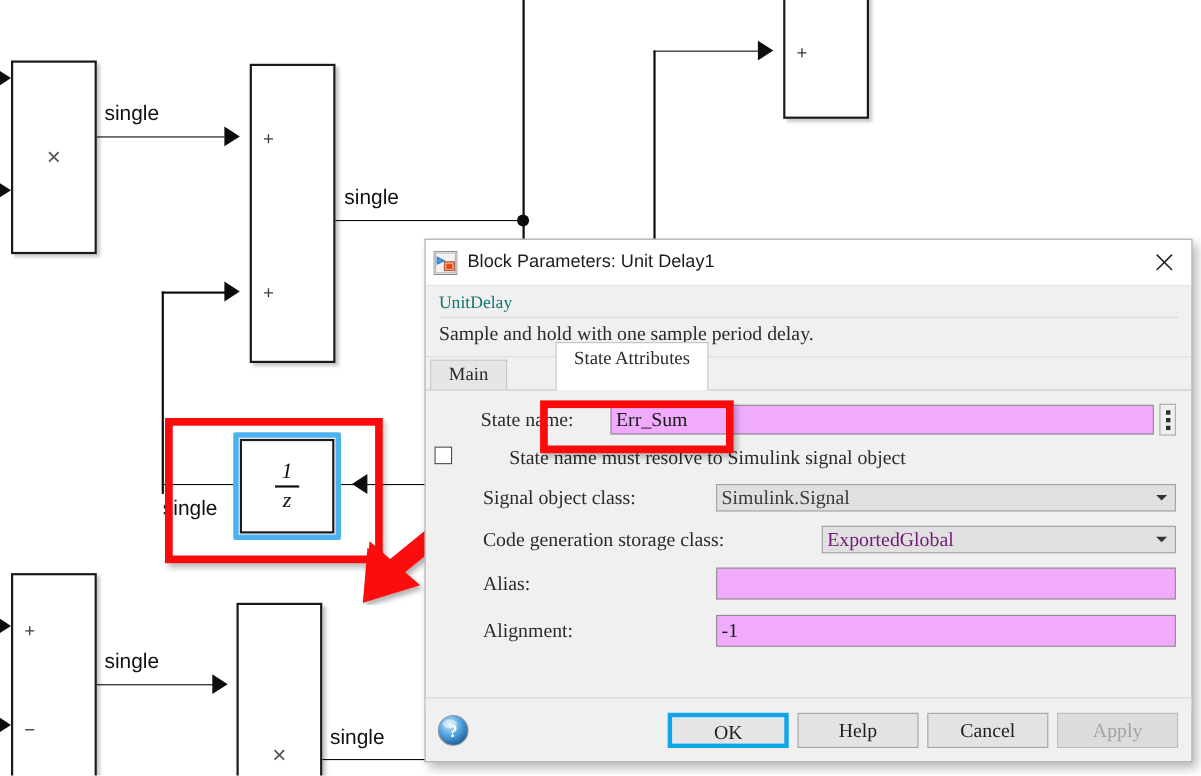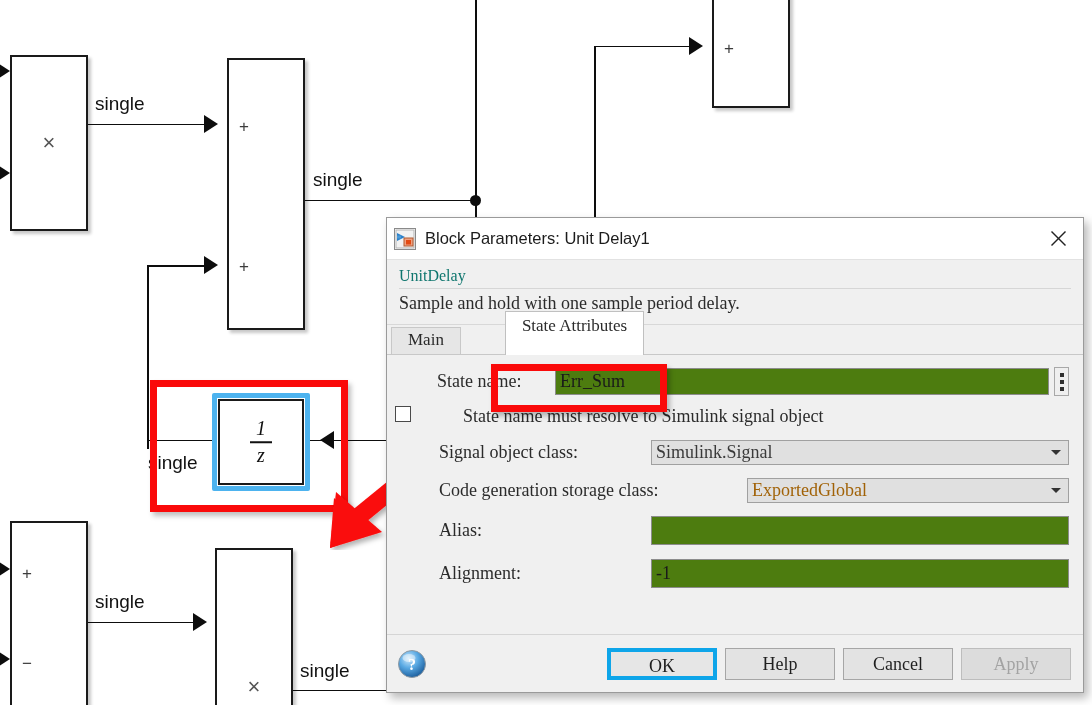--- a/index.html
+++ b/index.html
@@ -228,21 +228,21 @@
     font-family: "Liberation Serif", serif;
     font-size: 18px;
     color: #2b2b2b;
     white-space: nowrap;
     flex: 0 0 auto;
     margin-left: 44px;
   }
   .text-input {
     flex: 1 1 auto;
     height: 27px;
-    background: #4d7c0f;
+    background: #f0abfc;
     border: 1px solid #8c8c8c;
     font-family: "Liberation Serif", serif;
     font-size: 18px;
     color: #1a1a1a;
     padding: 0 4px;
     box-sizing: border-box;
     line-height: 25px;
     overflow: hidden;
     white-space: nowrap;
   }
@@ -292,21 +292,21 @@
     color: #3a3a3a;
     padding: 0 4px;
     box-sizing: border-box;
     line-height: 23px;
     display: flex;
     align-items: center;
     cursor: pointer;
   }
   .select-box.enabled {
     background: #e0e0e0;
-    color: #a16207;
+    color: #701a75;
   }
   .select-box .val { flex: 1 1 auto; white-space: nowrap; overflow: hidden; }
   .caret {
     width: 0; height: 0;
     border-left: 5px solid transparent;
     border-right: 5px solid transparent;
     border-top: 5px solid #333333;
     flex: 0 0 auto;
     margin-left: 6px;
     margin-right: 3px;

